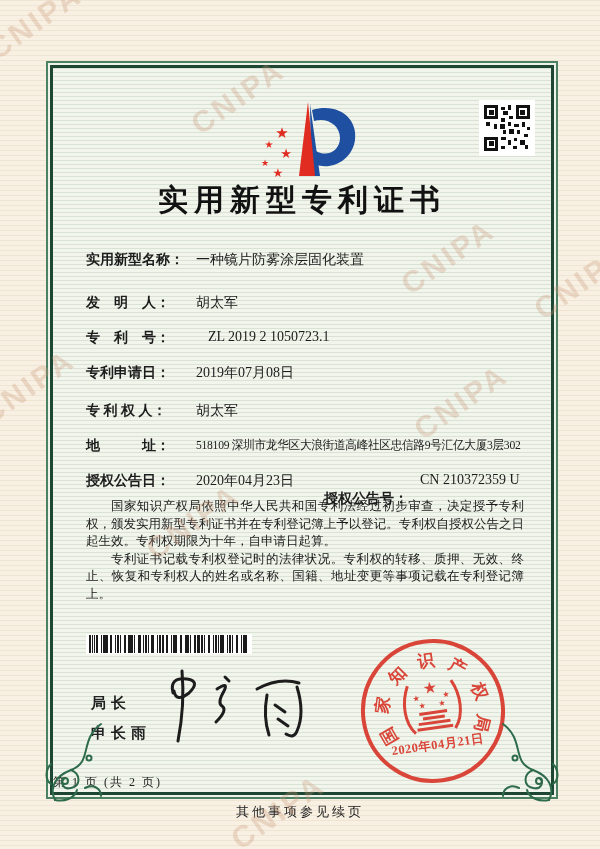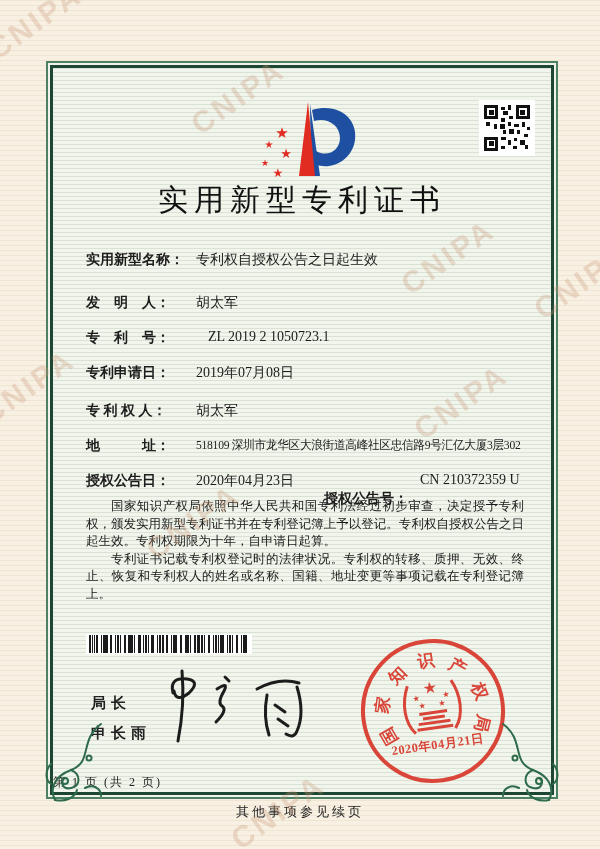--- a/index.html
+++ b/index.html
@@ -23,21 +23,21 @@
     background-image:repeating-linear-gradient(180deg, rgba(128,162,128,.22) 0 1px, transparent 1px 4px);
     border:3px solid #1d4732;
     box-shadow:0 0 0 2px #f0f3ea, 0 0 0 4px #4c8163;
     z-index:2;
   }
   .cert-no{position:absolute;left:33px;top:36px;font-size:13px;letter-spacing:3px;color:#333;}
   .logo{position:absolute;left:205px;top:32px;width:104px;height:80px;}
   .qr-patch{position:absolute;left:426px;top:32px;width:56px;height:56px;background:#fff;display:flex;align-items:center;justify-content:center;}
   .title{
     position:absolute;left:0;right:0;top:112px;text-align:center;
-    font-size:30px;font-weight:normal;letter-spacing:6px;color:#111;border-radius:8px;
+    font-size:30px;font-weight:bold;letter-spacing:6px;color:#111;border-radius:8px;
   }
   
   .rows{position:absolute;left:33px;top:0;width:440px;font-size:14px;}
   .row{position:absolute;left:0;display:flex;white-space:nowrap;}
   .row .lbl{display:inline-block;min-width:110px;color:#1c1c1c;font-weight:600;}
   .row .val{color:#1c1c1c;}
   .r0{top:183px}.r1{top:226px}.r2{top:261px}.r3{top:296px}.r4{top:334px}.r5{top:369px}.r6{top:404px}
   .cell2{margin-left:30px;margin-top:18px;}
   .condensed{font-size:12.5px;transform:scaleX(.93);transform-origin:left center;letter-spacing:-.3px;}
   .num{font-family:Liberation Serif, serif;margin-left:12px;}
@@ -154,21 +154,21 @@
         <rect x="26" y="25" width="2" height="3"></rect>
       </g>
     </svg>
   </div>
 
   <div class="title">实用新型专利证书</div>
 
   <div class="rows">
     <div class="row r0">
       <span class="lbl">实用新型名称：</span>
-      <span class="val">专利权自授权公告之日起生效</span>
+      <span class="val">一种镜片防雾涂层固化装置</span>
     </div>
     <div class="row r1">
       <span class="lbl">发　明　人：</span>
       <span class="val">胡太军</span>
     </div>
     <div class="row r2">
       <span class="lbl">专　利　号：</span>
       <span class="val num">ZL 2019 2 1050723.1</span>
     </div>
     <div class="row r3">

